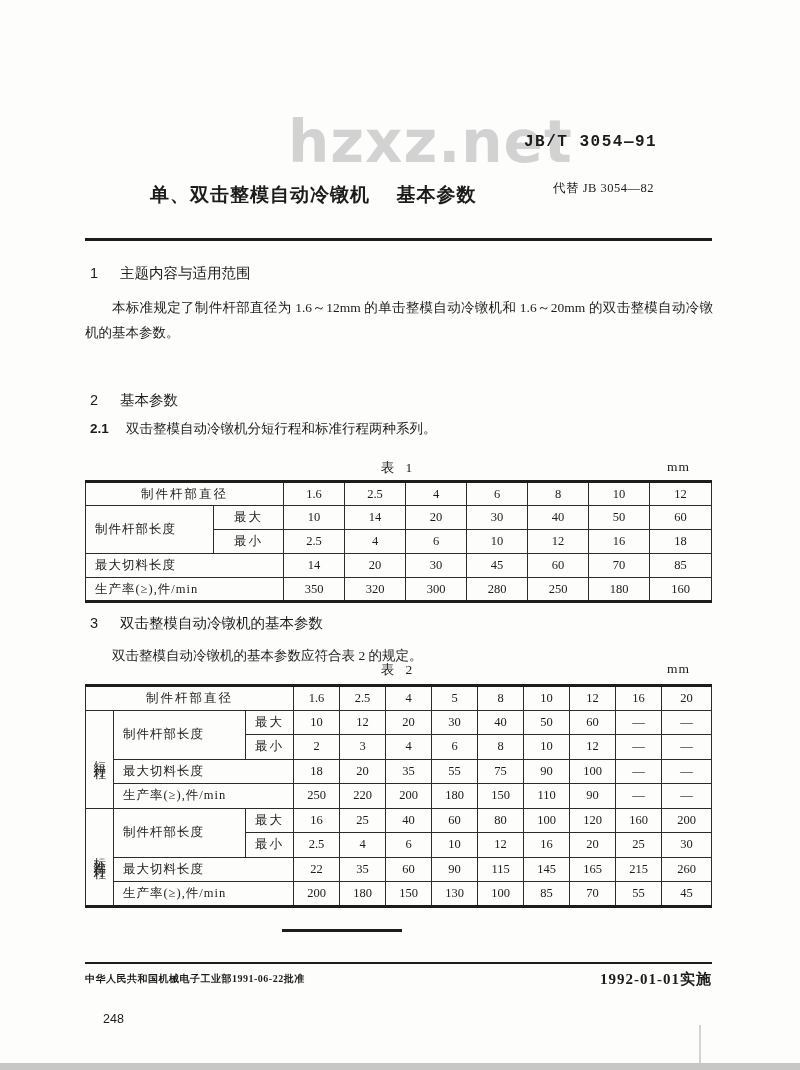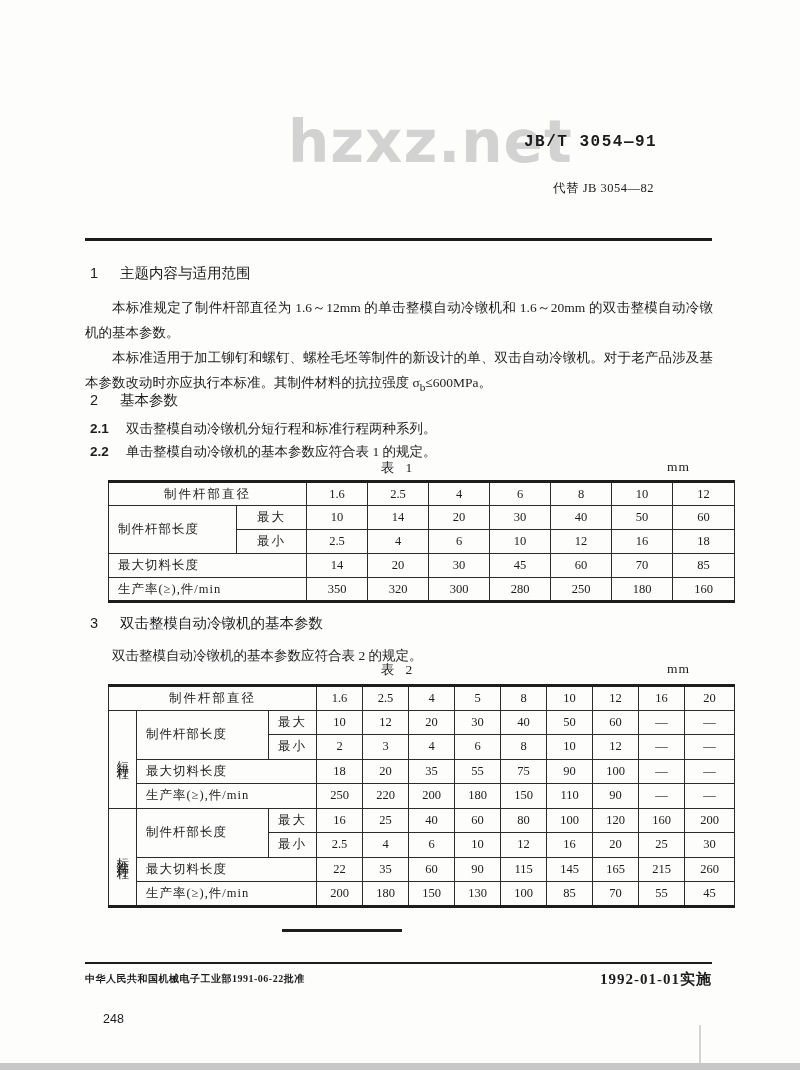--- a/index.html
+++ b/index.html
@@ -51,21 +51,21 @@
 
   
   .tbl-caption { left:85px; width:627px; font-size:13.5px; }
   .t1-caption  { top:459px; }
   .t2-caption  { top:661px; }
   .tbl-caption .cap-center { position:absolute; left:0; width:100%; text-align:center; letter-spacing:4px; }
   .tbl-caption .cap-unit   { position:absolute; right:22px; top:0; letter-spacing:1px;margin-left:24px; }
 
   
   table { border-collapse:collapse; table-layout:fixed; width:627px;
-          font-size:12.5px; background:#fdfdfc;margin-left:23px; }
+          font-size:12.5px; background:#fdfdfc; }
   td { border:1px solid #2b2b2b; text-align:center; padding:0 2px; height:24px;
        overflow:hidden; white-space:nowrap; }
   td.lbl { text-align:left; padding-left:9px; letter-spacing:1px; }
   td.ctr { text-align:center; letter-spacing:2px; }
   table.std-tbl { border-top:3px solid #1d1d1d; border-bottom:3px solid #1d1d1d; }
   .tbl1 { left:85px; top:480px; }
   .tbl2 { left:85px; top:684px; }
   .tbl2 td { height:24.5px; }
   td.vlbl { padding:0; letter-spacing:0; }
   .vtext { writing-mode:vertical-rl; text-orientation:upright; display:inline-block;
@@ -82,30 +82,29 @@
   .edge-mark   { left:699px; top:1025px; width:2px; height:38px; background:#d4d4d4; }
 </style>
 </head>
 <body>
 
 <div class="page">
 
   <div class="watermark">hzxz.net</div>
 
   <div class="layer hdr-no">JB/T 3054—91</div>
+  <div class="layer hdr-title"><span>单、双击整模自动冷镦机</span><span class="title-gap"></span><span>基本参数</span></div>
   <div class="layer hdr-repl">代替 JB 3054—82</div>
   <div class="layer rule-header"></div>
 
   <div class="layer heading s1-heading"><span class="h-num">1</span><span>主题内容与适用范围</span></div>
   <div class="layer para s1-para1">本标准规定了制件杆部直径为 1.6～12mm 的单击整模自动冷镦机和 1.6～20mm 的双击整模自动冷镦机的基本参数。</div>
-  <div class="layer para s1-para2"><span>本标准适用于加工铆钉和螺钉、螺栓毛坯等制件的新设计的单、双击自动冷镦机。对于老产品涉及基本参数改动时亦应执行本标准。其制件材料的抗拉强度 σ</span><sub>b</sub><span>≤600MPa。</span></div>
 
   <div class="layer heading s2-heading"><span class="h-num">2</span><span>基本参数</span></div>
   <div class="layer clause s2-c1"><span class="c-num">2.1</span><span>双击整模自动冷镦机分短行程和标准行程两种系列。</span></div>
-  <div class="layer clause s2-c2"><span class="c-num">2.2</span><span>单击整模自动冷镦机的基本参数应符合表 1 的规定。</span></div>
 
   <div class="layer tbl-caption t1-caption">
     <span class="cap-center">表 1</span>
     <span class="cap-unit">mm</span>
   </div>
 
   <table class="layer std-tbl tbl1">
     <colgroup>
       <col style="width:128px">
         <col style="width:70px">

